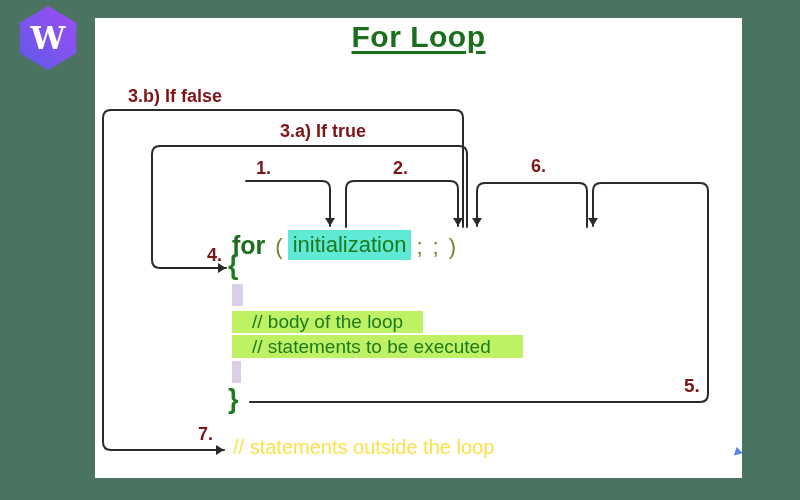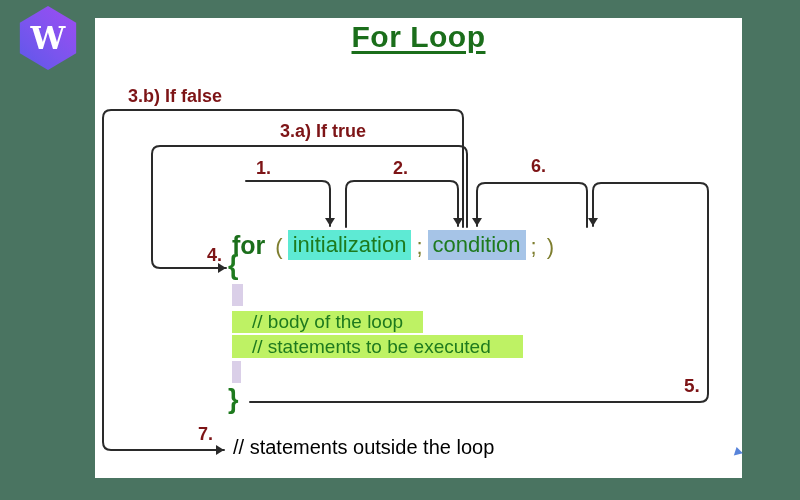--- a/index.html
+++ b/index.html
@@ -41,21 +41,21 @@
   .tok-init{background:#5eead4;}
   .tok-cond{background:#A6C4E7;}
   .tok-upd{background:#E89090;}
   .brace{position:absolute;color:#1E7A1E;font-size:27px;font-weight:bold;line-height:1;}
   .hl{position:absolute;background:#DACFE8;}
   .body-line{
     position:absolute;background:#bef264;color:#1E7A1E;font-size:19px;
     display:flex;align-items:center;padding-left:20px;box-sizing:border-box;
   }
   .outside{
-    position:absolute;left:233px;top:436px;color:#000000;font-size:20px;white-space:nowrap;
+    position:absolute;left:233px;top:436px;color:#fde047;font-size:20px;white-space:nowrap;
   }
   .cursor{
     position:absolute;left:735px;top:448px;width:0;height:0;
     border-left:8px solid #3B6FD4;border-top:4px solid transparent;border-bottom:5px solid transparent;
     transform:rotate(18deg);opacity:.85;
   }
 </style>
 </head>
 <body>
 
@@ -98,21 +98,20 @@
 <div class="lbl" style="left:523px;top:156px">6.</div>
 <div class="lbl" style="left:199px;top:245px">4.</div>
 <div class="lbl" style="left:676px;top:375px;font-size:19px">5.</div>
 <div class="lbl" style="left:190px;top:424px">7.</div>
 
 <div class="code-line">
   <span class="kw">for</span>
   <span class="punct">(</span>
   <span class="tok tok-init">initialization</span>
   <span class="punct">;</span>
-  <span class="tok tok-cond">condition</span>
   <span class="punct">;</span>
   <span class="punct">)</span>
 </div>
 
 <div class="brace" style="left:228px;top:252px">{</div>
 <div class="hl" style="left:232px;top:284px;width:11px;height:22px"></div>
 <div class="body-line" style="left:232px;top:311px;width:191px;height:22px">// body of the loop</div>
 <div class="body-line" style="left:232px;top:335px;width:291px;height:23px">// statements to be executed</div>
 <div class="hl" style="left:232px;top:361px;width:9px;height:22px"></div>
 <div class="brace" style="left:228px;top:386px">}</div>

